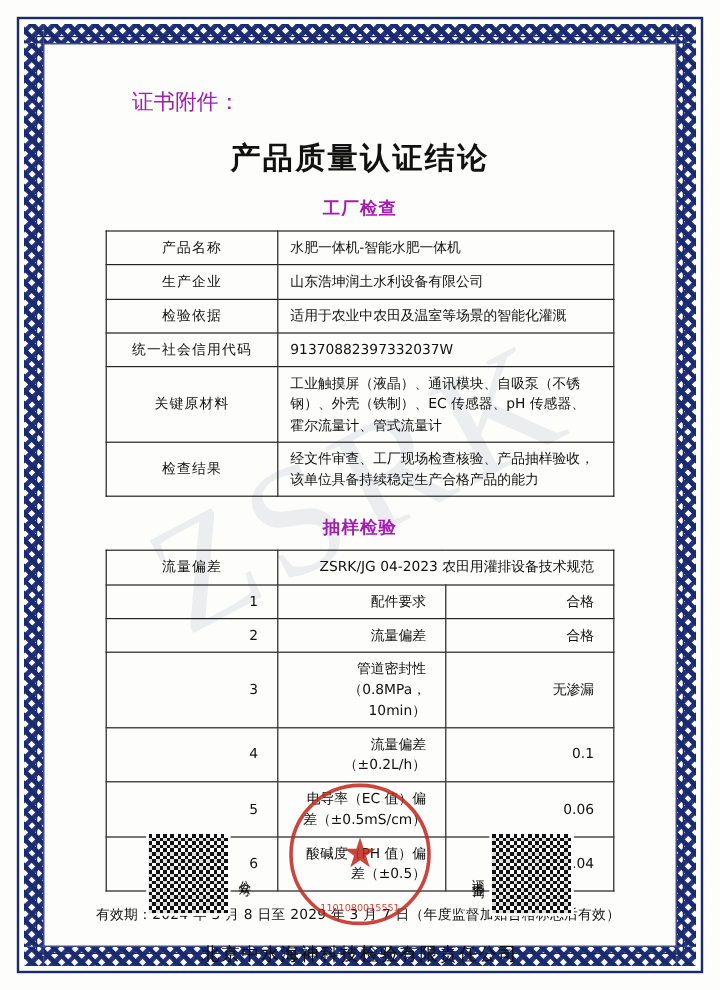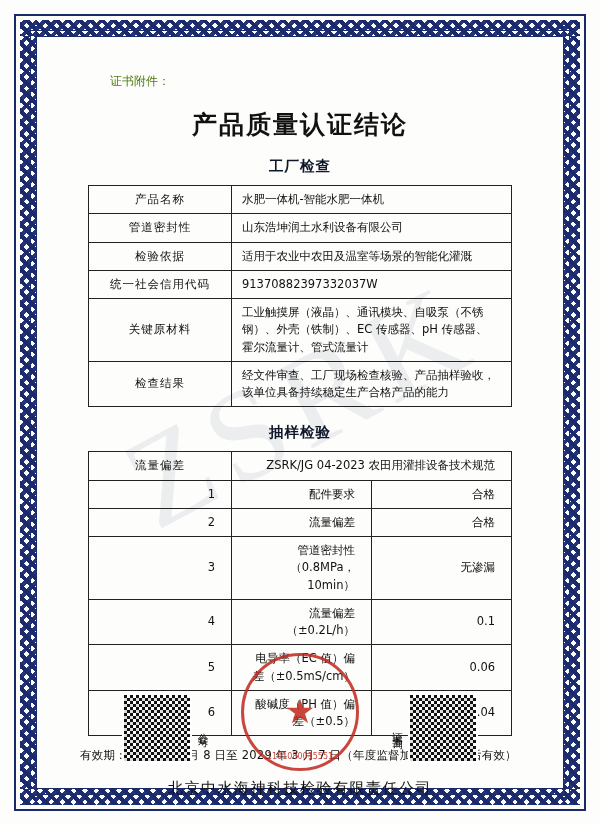--- a/index.html
+++ b/index.html
@@ -56,41 +56,41 @@
     white-space:nowrap;
   }
   
   .content{
     position:absolute;
     left:52px;top:52px;right:52px;bottom:52px;
     box-sizing:border-box;
     padding:15px 20px 0 20px;
   }
   .attach-label{
-    font-size:12px;
-    color:#4d7c0f;
+    font-size:18px;
+    color:#a21caf;
     margin:6px 0 0 38px;
     font-family:"DejaVu Sans",sans-serif;
   }
   .doc-title{
     text-align:center;
     font-size:25px;
     font-weight:bold;
     letter-spacing:2px;
     margin:18px 0 0 0;
     color:#111;
     font-family:Liberation Serif, serif;
   }
   .section-title{
     text-align:center;
     font-size:14.5px;
     font-weight:bold;
     margin:16px 0 9px 0;
     letter-spacing:1px;
-    color:#0f172a;
+    color:#a21caf;
   }
   table{
     border-collapse:collapse;
     width:93%;
     margin:0 auto;
     table-layout:fixed;
   }
   td{
     border:1px solid #222;
     font-size:11.5px;
@@ -189,21 +189,21 @@
 
     <div class="section-title">工厂检查</div>
 
     <table>
       <tbody>
         <tr>
           <td class="k">产品名称</td>
           <td class="v">水肥一体机-智能水肥一体机</td>
         </tr>
         <tr>
-          <td class="k">管道密封性</td>
+          <td class="k">生产企业</td>
           <td class="v">山东浩坤润土水利设备有限公司</td>
         </tr>
         <tr>
           <td class="k">检验依据</td>
           <td class="v">适用于农业中农田及温室等场景的智能化灌溉</td>
         </tr>
         <tr>
           <td class="k">统一社会信用代码</td>
           <td class="v">91370882397332037W</td>
         </tr>

